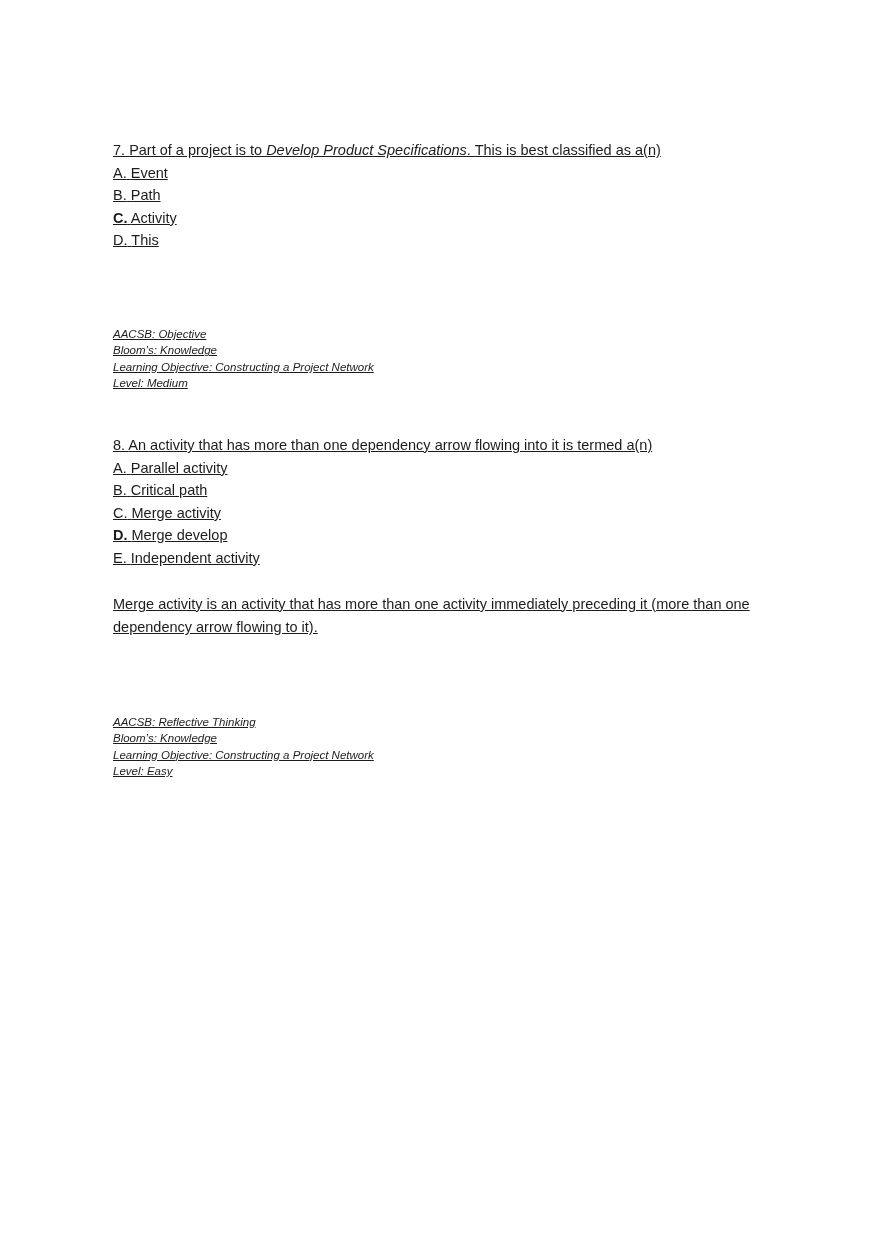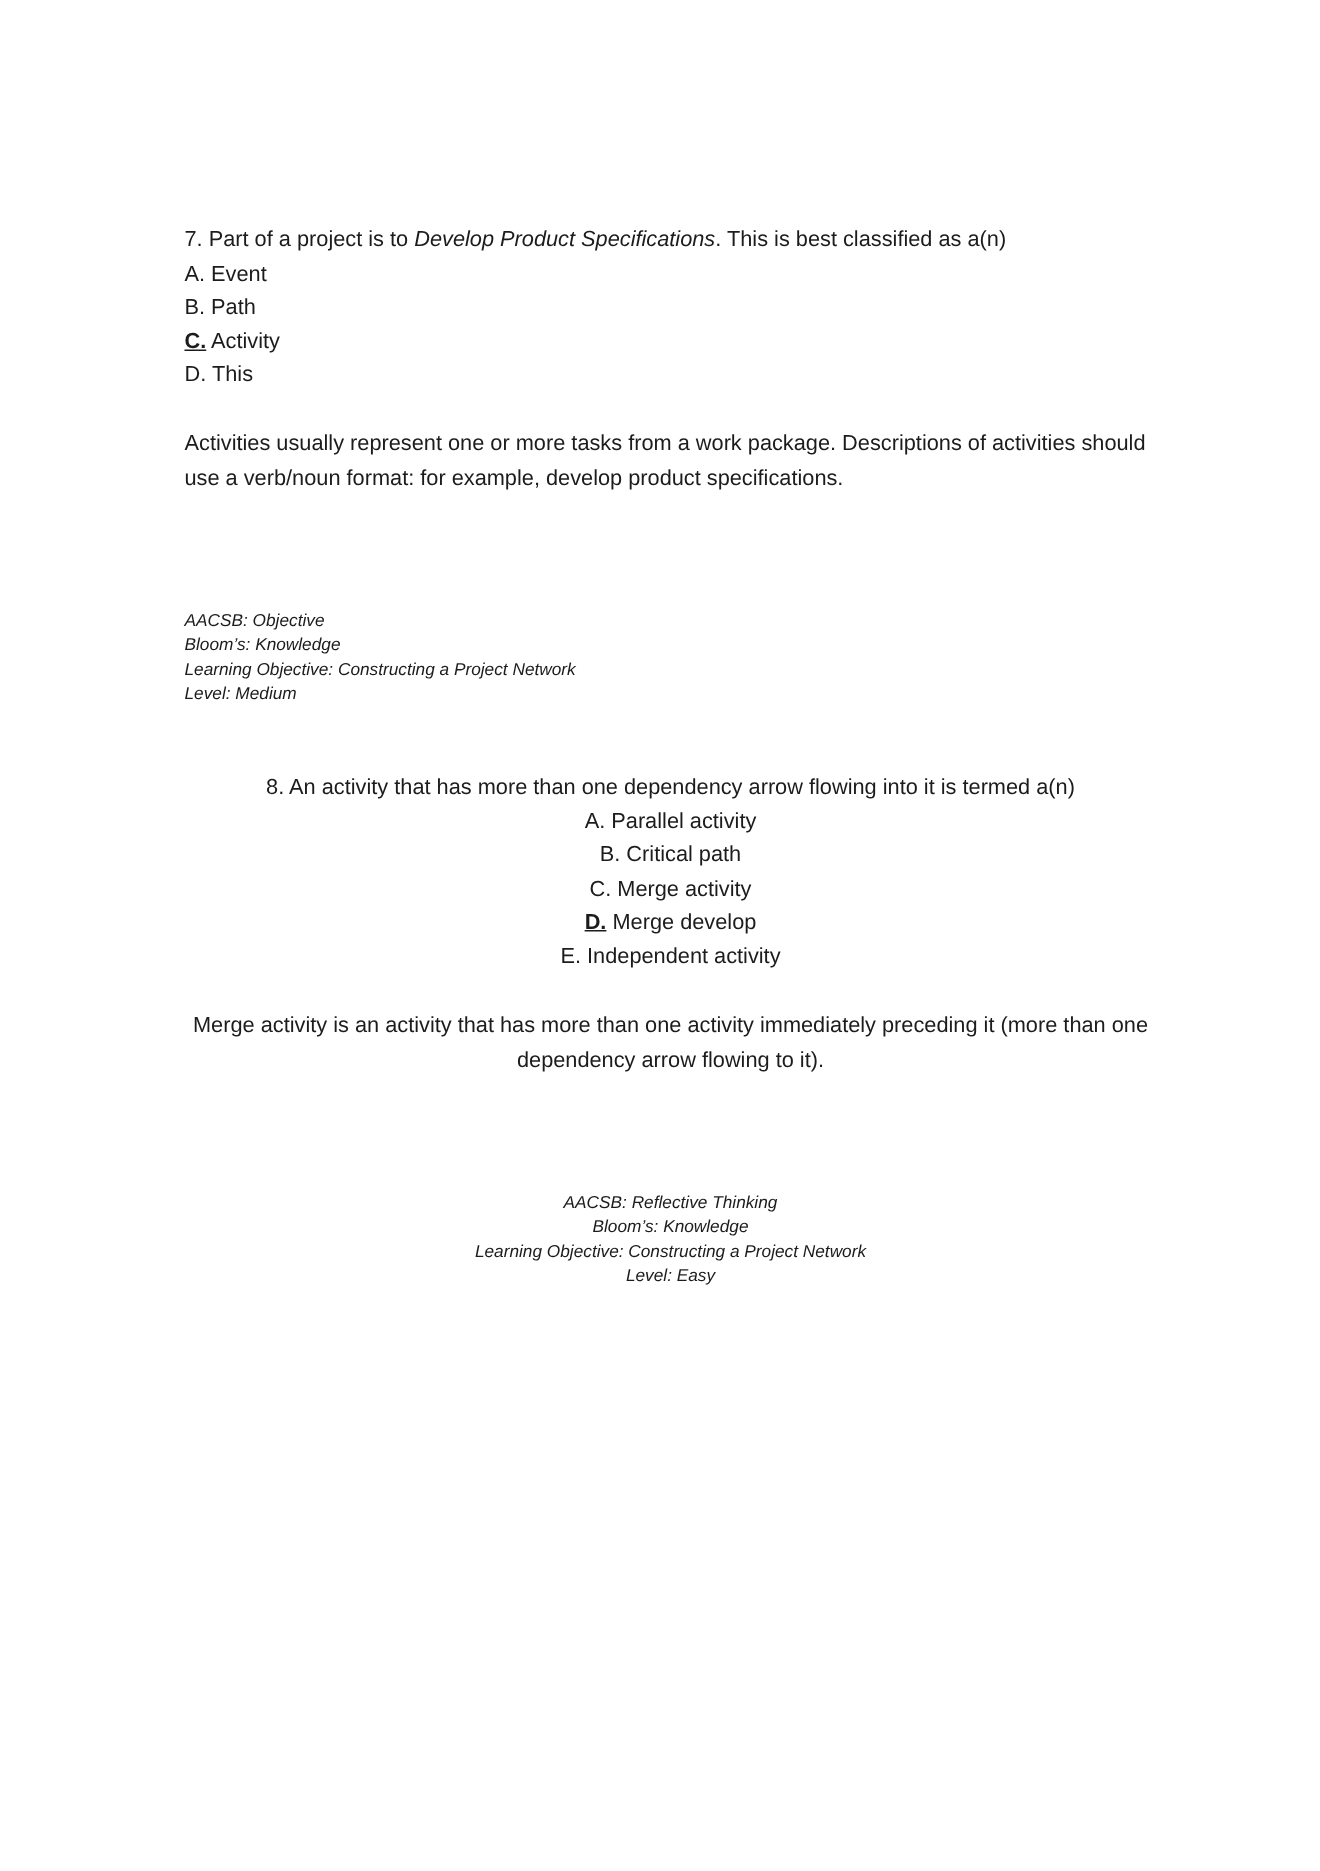--- a/index.html
+++ b/index.html
@@ -15,22 +15,22 @@
     -webkit-font-smoothing: antialiased;
   }
   .page {
     box-sizing: border-box;
     width: 880px;
     height: 1247px;
     padding: 133px 93px 0 107px;
     background: #ffffff;
     overflow: hidden;
   }
-  .question { margin: 16px; }
-  .question + .question { margin-top: 42px; text-align: center; }
+  .question { margin: 6px; text-decoration: underline; }
+  .question + .question { margin-top: 42px; }
   .stem, .option {
     margin: 0;
     font-size: 14.5px;
     line-height: 22.6px;
     white-space: normal;
   }
   .stem em { font-style: italic; }
   .correct-letter {
     font-weight: bold;
     text-decoration: underline;
@@ -55,21 +55,20 @@
 <div class="page">
 
   <section class="question">
     <p class="stem"><span>7.</span> <span>Part of a project is to </span><em>Develop Product Specifications</em><span>. This is best classified as a(n)</span></p>
 
     <p class="option"><span class="letter">A.</span> <span>Event</span></p>
     <p class="option"><span class="letter">B.</span> <span>Path</span></p>
     <p class="option"><span class="letter correct-letter">C.</span> <span>Activity</span></p>
     <p class="option"><span class="letter">D.</span> <span>This</span></p>
 
-    <p class="explanation">Activities usually represent one or more tasks from a work package. Descriptions of activities should use a verb/noun format: for example, develop product specifications.</p>
 
     <div class="metadata">
       <p>AACSB: Objective</p>
       <p>Bloom’s: Knowledge</p>
       <p>Learning Objective: Constructing a Project Network</p>
       <p>Level: Medium</p>
     </div>
   </section>
 
   <section class="question">

